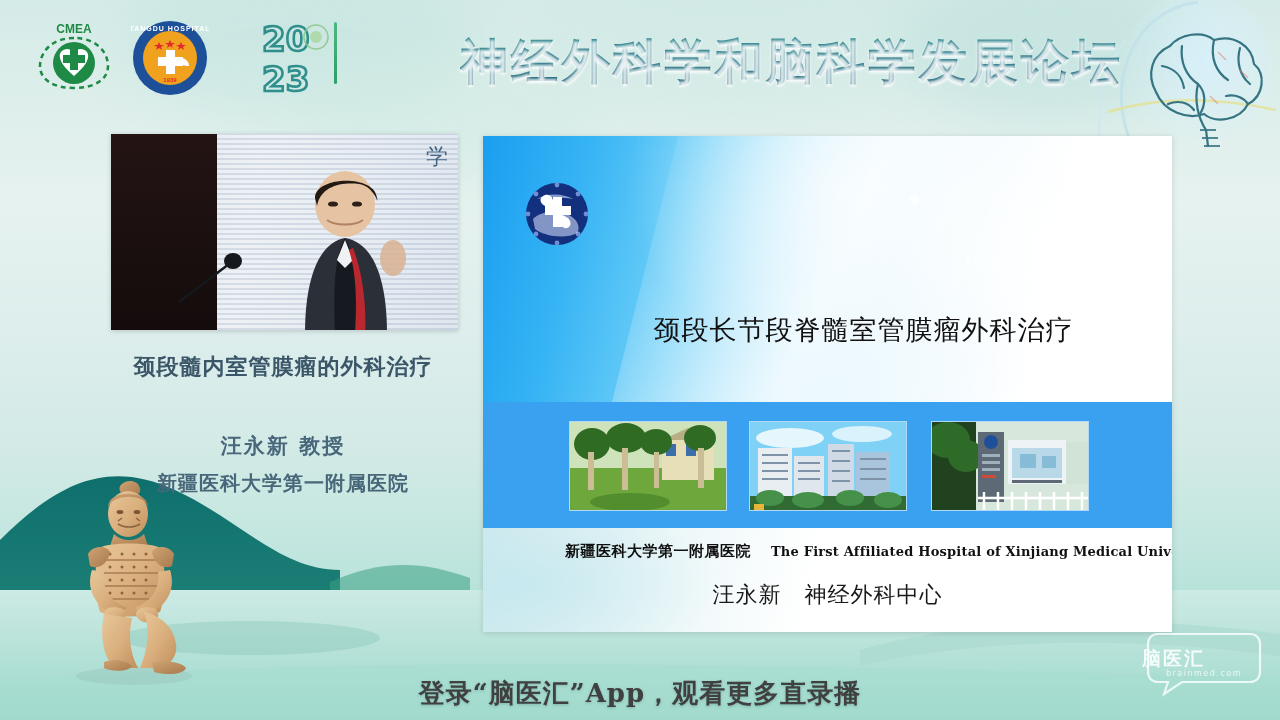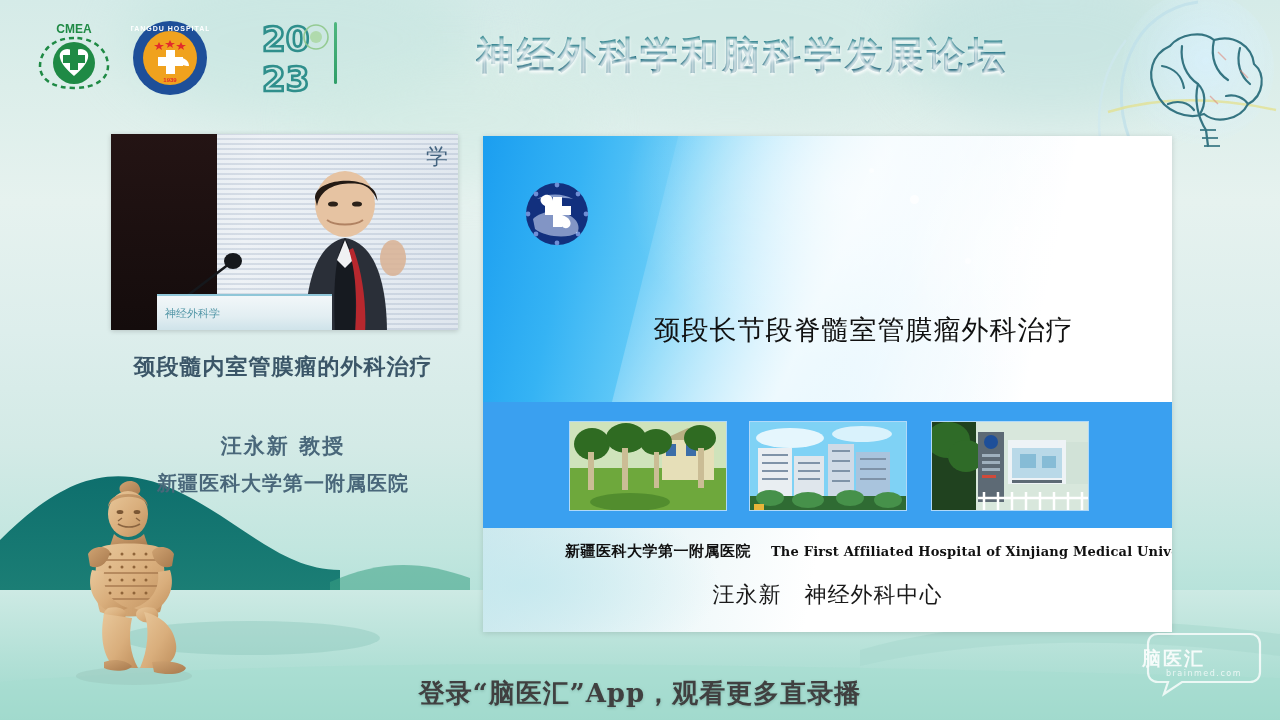--- a/index.html
+++ b/index.html
@@ -63,26 +63,25 @@
     text-shadow:0 2px 2px rgba(255,255,255,.85);
   }
   .brand-divider {
     position:absolute; left:334px; top:22px; width:3px; height:62px;
     background:linear-gradient(180deg,#4fb77f,#2f9e68);
     border-radius:2px;
   }
   .forum-title {
     position:absolute; left:460px; top:30px;
     font-family:Liberation Serif, serif;
-    font-size:38px; font-weight:700; letter-spacing:3px;
+    font-size:48px; font-weight:700; letter-spacing:3px;
     background:linear-gradient(180deg,#2f8b8f 0%,#1d6f82 45%,#14566d 100%);
     -webkit-background-clip:text; background-clip:text; color:transparent;
     text-shadow:0 2px 3px rgba(255,255,255,.9);
     white-space:nowrap;
-    margin-left:16px;
   }
 
   
   #speaker-video {
     position:absolute; left:111px; top:134px; width:347px; height:196px;
     z-index:5; overflow:hidden;
     box-shadow:0 1px 5px rgba(0,0,0,.18);
     background:#111;
   }
   .vid-wall {
@@ -340,23 +339,20 @@
     <path d="M84,76 L76,96 L84,104 L92,96 Z" fill="#f0f1f3"></path>
     <path d="M88,86 C96,112 96,142 94,170 L104,170 C106,136 100,104 92,84 Z" fill="#b8282e"></path>
     <ellipse cx="132" cy="94" rx="13" ry="18" fill="#d9b293" opacity=".85"></ellipse>
   </svg>
 
   <svg style="position:absolute;left:60px;bottom:24px;width:90px;height:60px;" viewBox="0 0 90 60">
     <line x1="8" y1="56" x2="58" y2="18" stroke="#15181c" stroke-width="2.5"></line>
     <ellipse cx="62" cy="15" rx="9" ry="8" fill="#15181c"></ellipse>
   </svg>
 
-  <div class="vid-podium">
-    <div class="vid-podium-text">神经外科学</div>
-  </div>
 </div>
 
 <div class="talk-title">颈段髓内室管膜瘤的外科治疗</div>
 <div class="speaker-name">汪永新 教授</div>
 <div class="speaker-org">新疆医科大学第一附属医院</div>
 
 <svg id="warrior" viewBox="0 0 148 208">
   <defs>
     <linearGradient id="clay" x1="0" y1="0" x2="1" y2="1">
       <stop offset="0" stop-color="#e8c79a"></stop>

